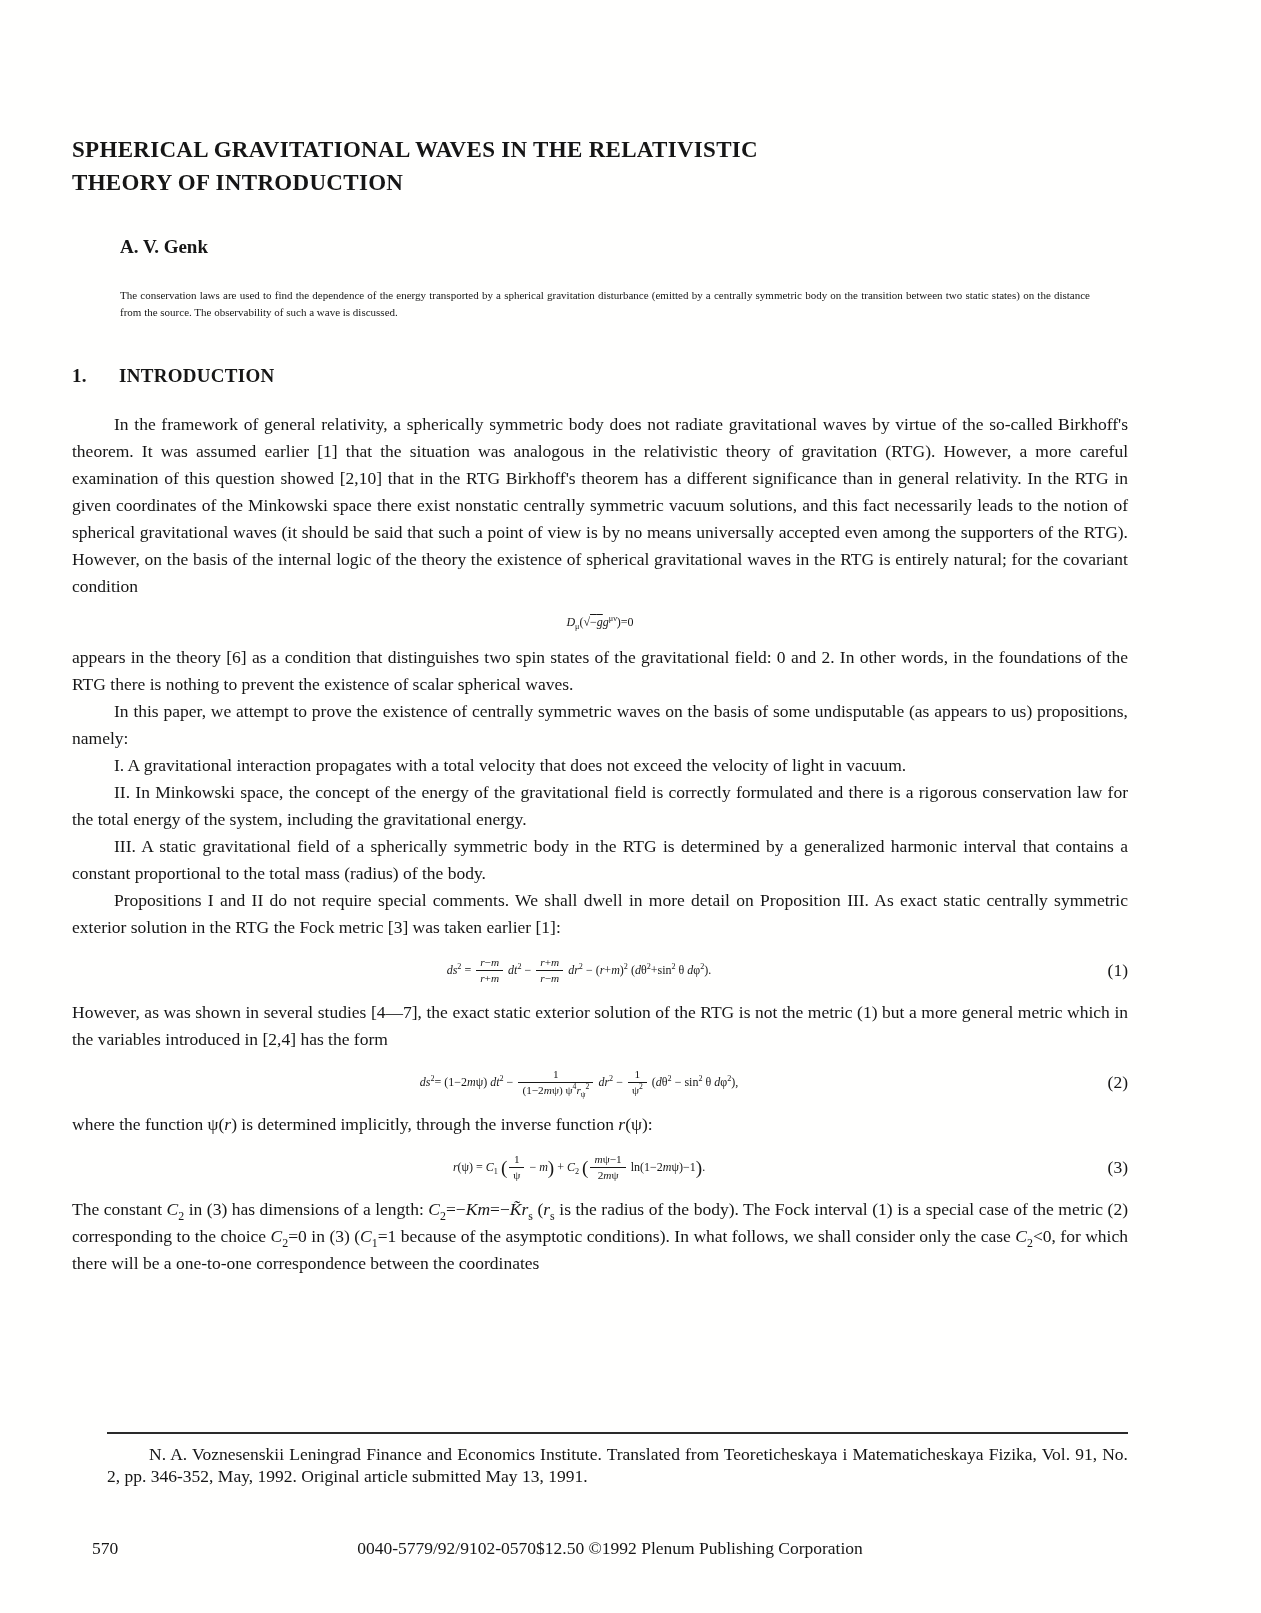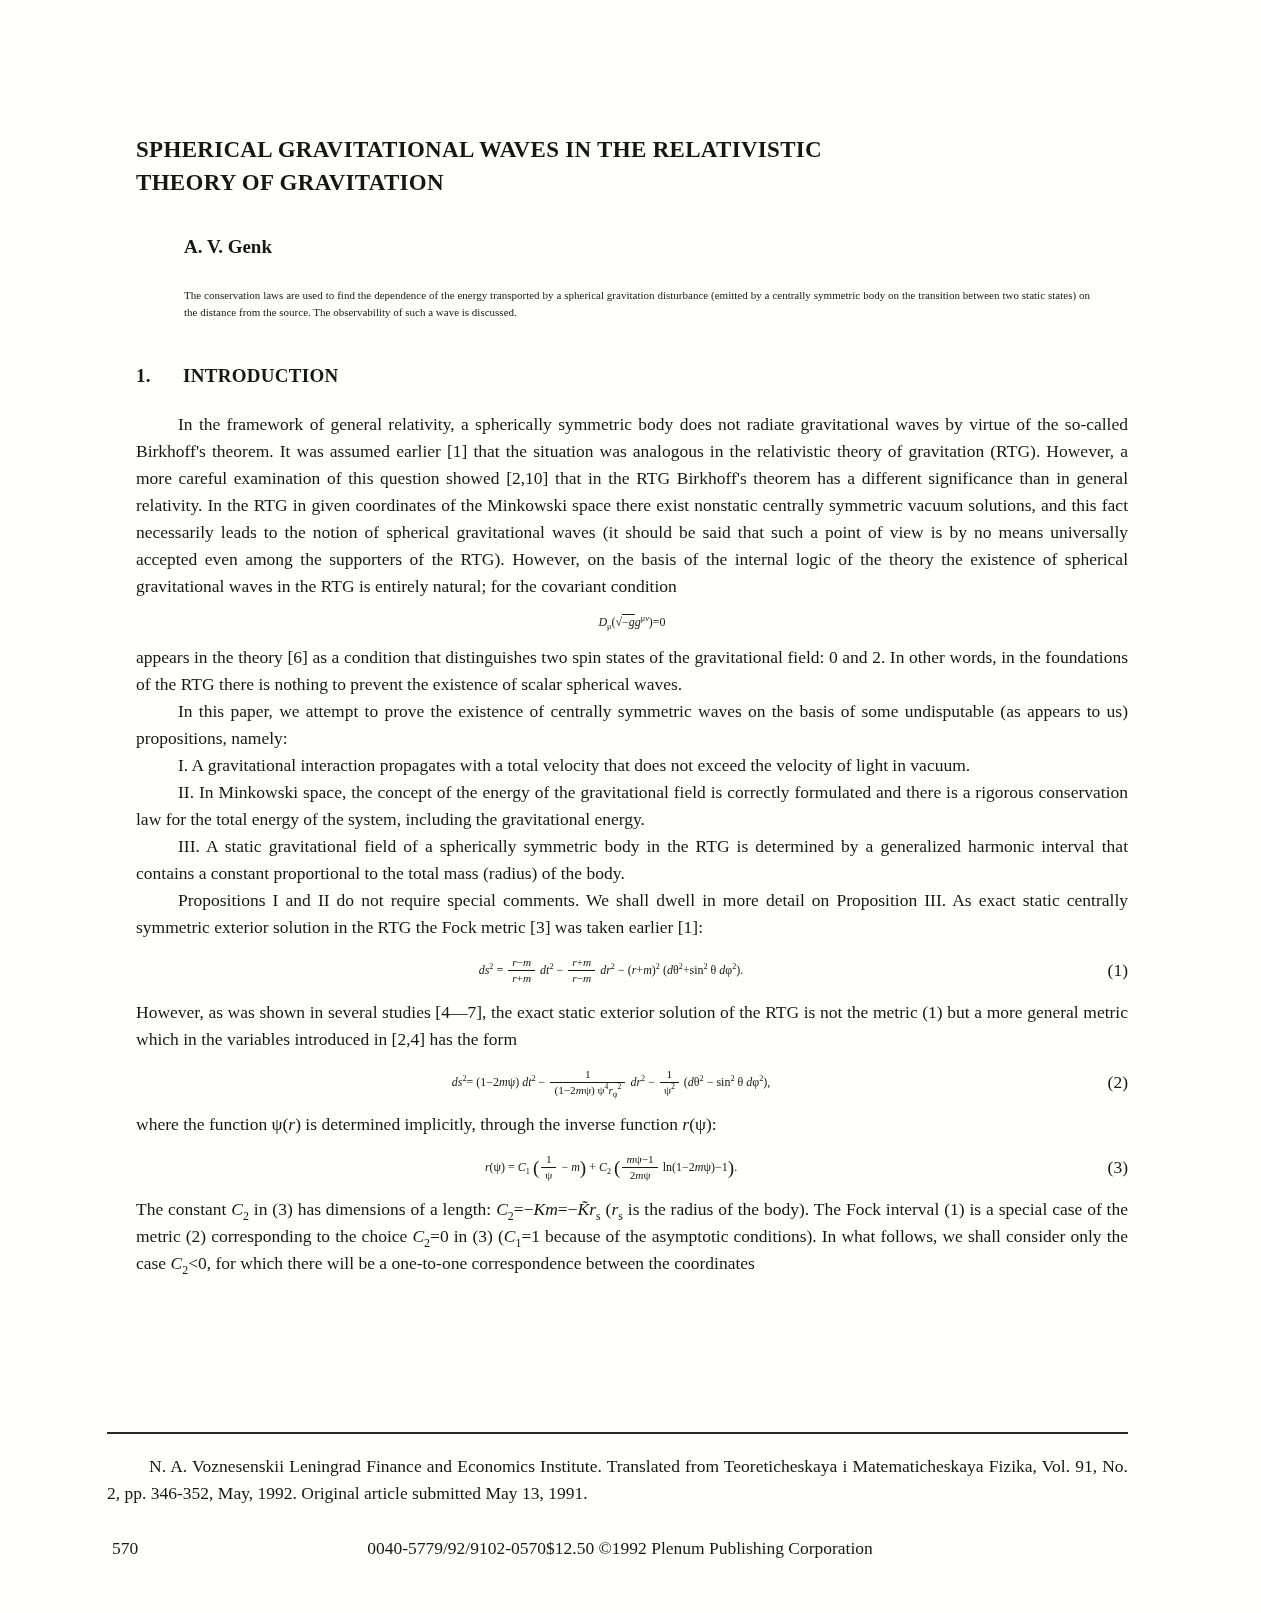--- a/index.html
+++ b/index.html
@@ -6,21 +6,21 @@
   html, body { background: #ffffff; }
   .page {
     position: relative;
     width: 1261px;
     height: 1613px;
     background: #fffffe;
     font-family: "Liberation Serif", serif;
     color: #161616;
     overflow: hidden;
   }
-  .content { padding: 133px 133px 0 108px; margin-left: 28px; }
+  .content { padding: 133px 133px 0 72px; }
 
   .title {
     font-size: 23px;
     font-weight: bold;
     line-height: 33px;
     letter-spacing: 0.3px;
   }
   .author {
     margin: 37px 0 0 48px;
     font-size: 19px;
@@ -71,48 +71,48 @@
   .frac .den { display: block; border-top: 1px solid #161616; padding: 1px 4px 0 4px; }
   .ovl { text-decoration: overline; }
   .bp { font-size: 160%; font-weight: 300; vertical-align: middle; line-height: 0.8; }
 
   .footnote-block {
     position: absolute;
     left: 107px;
     right: 133px;
     top: 1432px;
     border-top: 2px solid #2a2a2a;
-    padding-top: 19px;
+    padding-top: 9px;
     font-size: 17.5px;
-    line-height: 27px;
+    line-height: 22px;
     text-align: justify;
   }
   .footnote-block p { text-indent: 42px; }
 
   .footer-row {
     position: absolute;
-    left: 112px;
+    left: 92px;
     right: 133px;
     top: 1538px;
     display: flex;
     align-items: baseline;
     font-size: 17.5px;
   }
   .page-number { width: 120px; text-align: left; }
   .copyright { flex: 1; text-align: center; margin-right: 120px; }
 </style>
 </head>
 <body>
 
 <div class="page">
   <div class="content">
 
     <h1 class="title">
       <span>SPHERICAL GRAVITATIONAL WAVES IN THE RELATIVISTIC</span><br>
-      <span>THEORY OF GRAVITATION</span>
+      <span>THEORY OF INTRODUCTION</span>
     </h1>
 
     <div class="author">A. V. Genk</div>
 
     <p class="abstract">The conservation laws are used to find the dependence of the energy transported by a spherical gravitation disturbance (emitted by a centrally symmetric body on the transition between two static states) on the distance from the source. The observability of such a wave is discussed.</p>
 
     <h2 class="section-heading">
       <span class="num">1.</span><span>INTRODUCTION</span>
     </h2>
 

